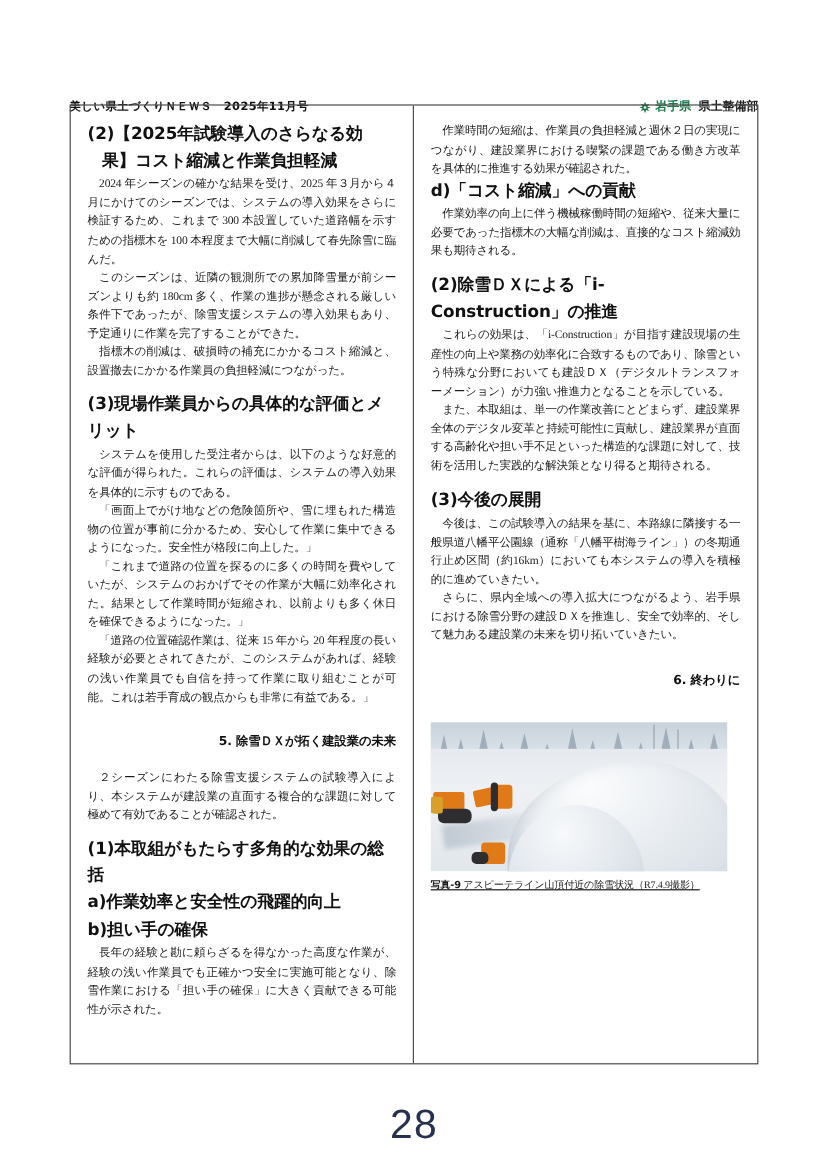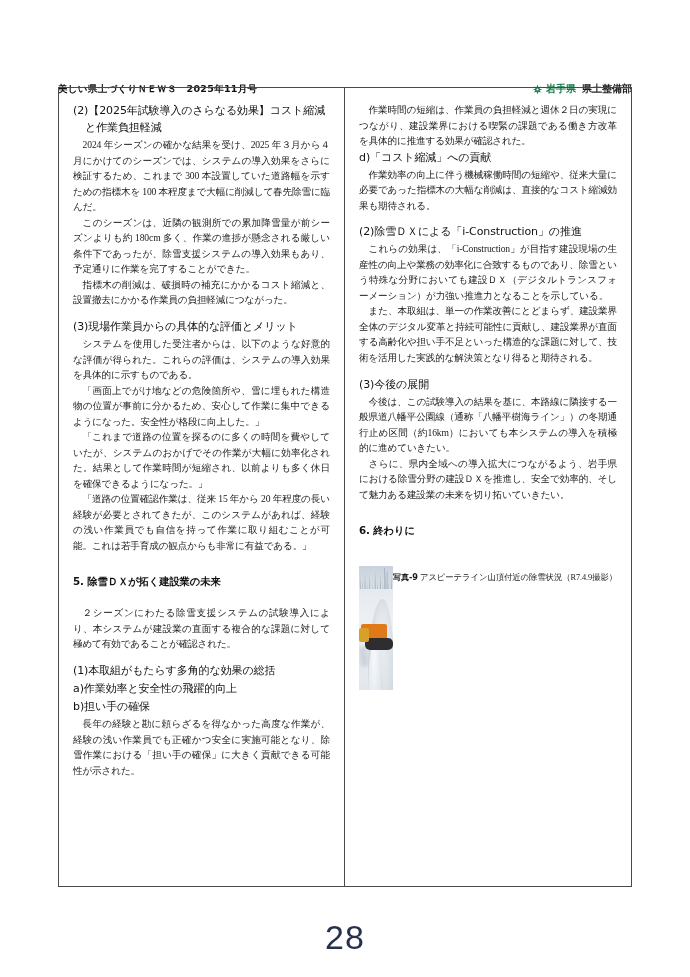--- a/index.html
+++ b/index.html
@@ -81,38 +81,39 @@
   .col {
     box-sizing: border-box;
     padding: 14px 14px 10px 14px;
     width: 50%;
   }
   .col-left  { border-right: 1px solid #4a4a4a; }
 
   
   .h-sub {
     font-family: "DejaVu Sans", "Liberation Sans", sans-serif;
-    font-size: 11px;
-    font-weight: 400;
+    font-size: 14px;
+    font-weight: 700;
     line-height: 1.55;
     margin: 0 0 1px 0;
     color: #111111;
     letter-spacing: -0.1px;
   }
   .h-sub.indent-hang {
     padding-left: 12px;
     text-indent: -12px;
   }
   .h-section {
     font-family: "DejaVu Sans", "Liberation Sans", sans-serif;
     font-size: 10.3px;
     font-weight: 700;
     margin: 0;
     color: #111111;
     letter-spacing: -0.1px;
+    text-align: right;
   }
   p.body {
     font-family: "Liberation Serif", "DejaVu Serif", serif;
     font-size: 9.6px;
     line-height: 1.62;
     margin: 0;
     text-align: justify;
     text-justify: inter-ideograph;
     letter-spacing: -0.15px;
     color: #1a1a1a;
@@ -121,21 +122,23 @@
   p.body.quote { text-indent: 9.6px; }
   .gap-m  { height: 10px; }
   .gap-l  { height: 16px; }
   .gap-xl { height: 22px; }
 
   
   .photo-wrap {
     margin-top: 12px;
     width: 100%;
     display: flex;
+    flex-direction: column;
     align-items: flex-start;
+    text-decoration: underline;
   }
   .photo {
     width: 247px;
     height: 124px;
     position: relative;
     overflow: hidden;
     background: linear-gradient(#cfd6de, #e9edf1 45%, #f3f5f7);
     border: 0;
   }
   .photo .sky {

